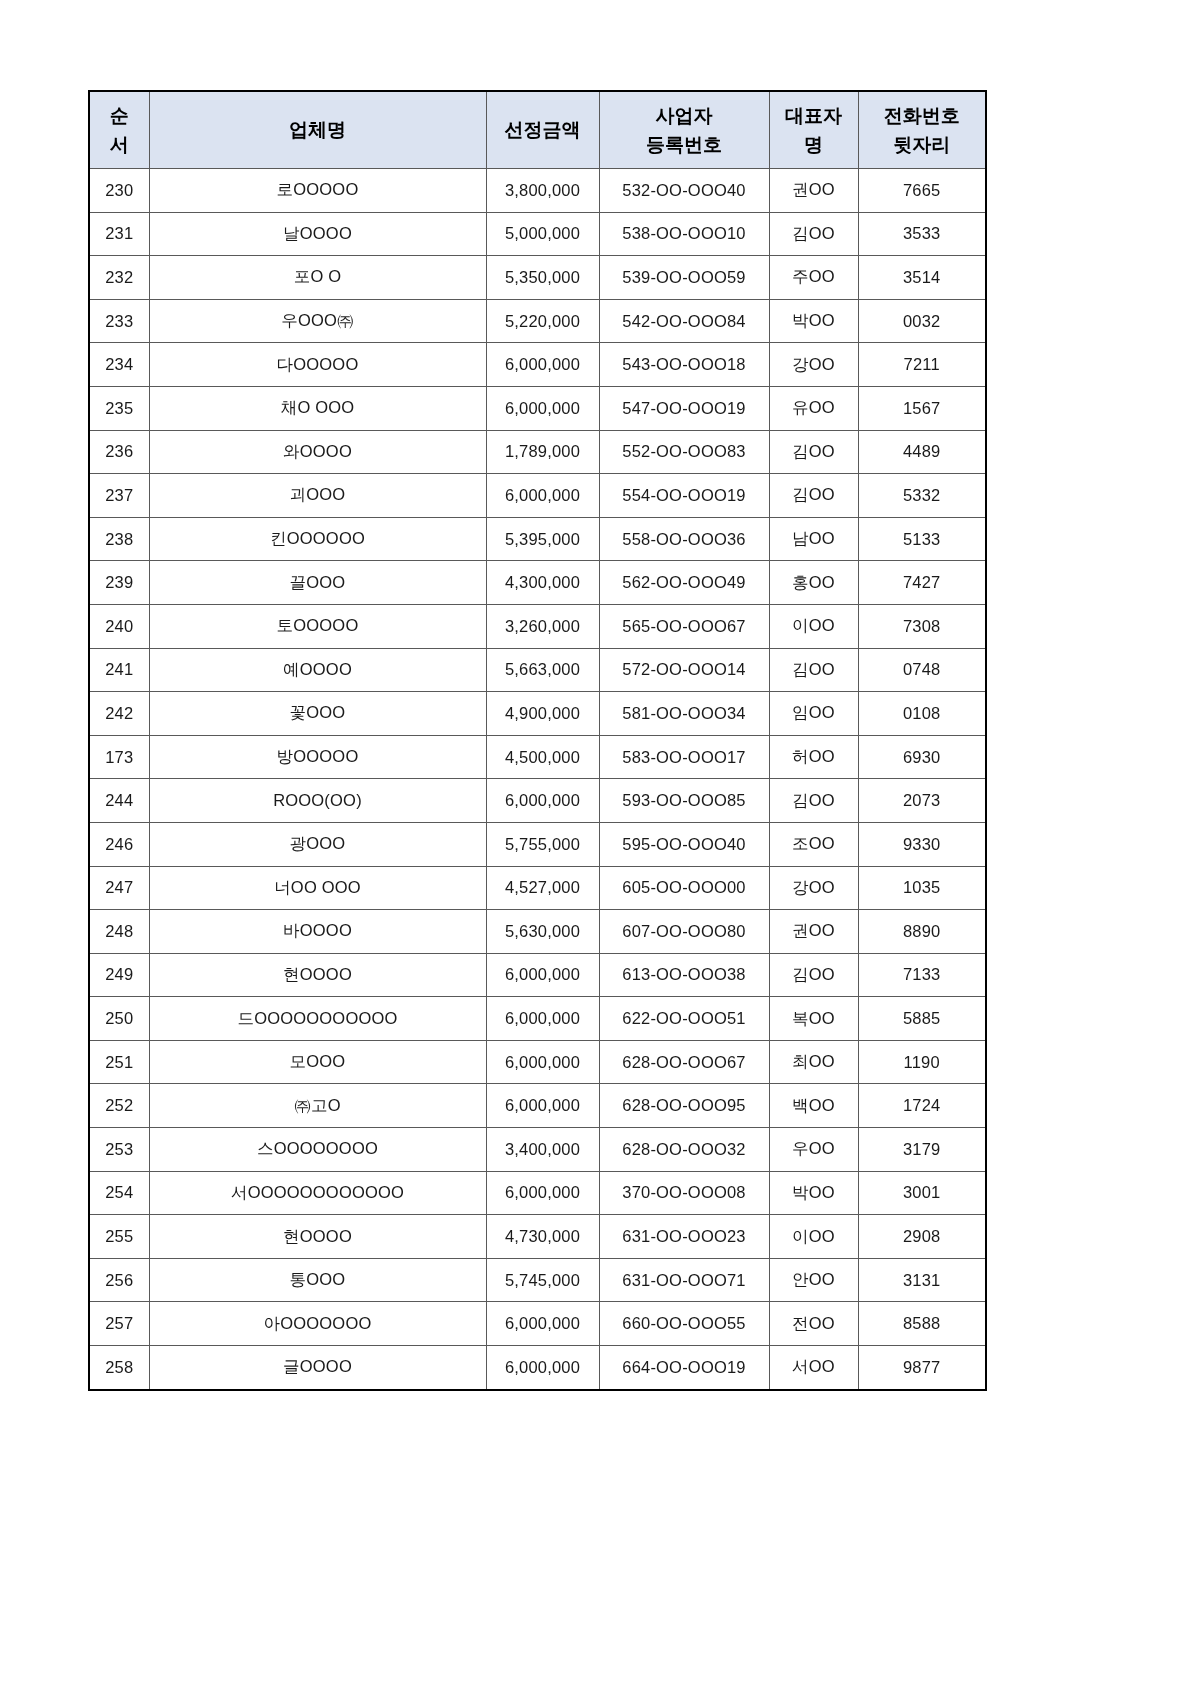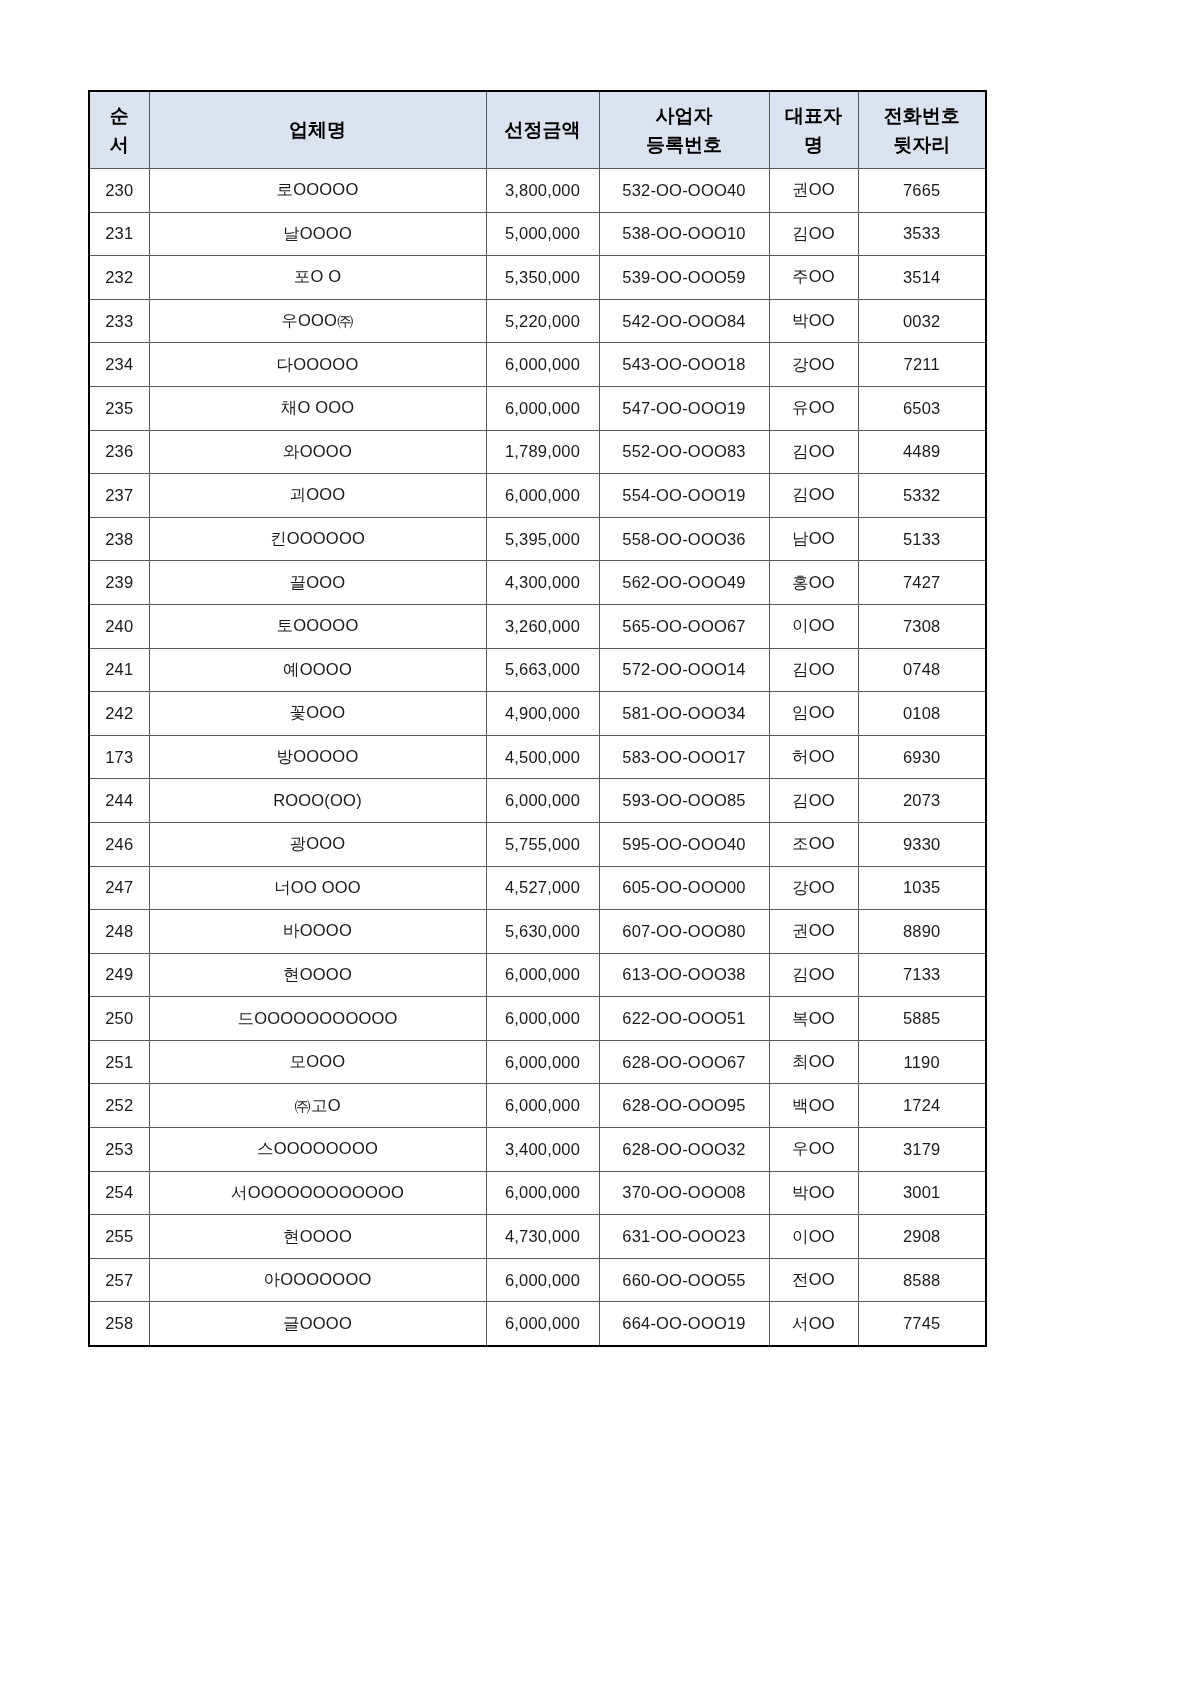--- a/index.html
+++ b/index.html
@@ -125,21 +125,21 @@
     <td>543-OO-OOO18</td>
     <td>강OO</td>
     <td>7211</td>
   </tr>
           <tr>
     <td>235</td>
     <td>채O OOO</td>
     <td>6,000,000</td>
     <td>547-OO-OOO19</td>
     <td>유OO</td>
-    <td>6503</td>
+    <td>1567</td>
   </tr>
           <tr>
     <td>236</td>
     <td>와OOOO</td>
     <td>1,789,000</td>
     <td>552-OO-OOO83</td>
     <td>김OO</td>
     <td>4489</td>
   </tr>
           <tr>
@@ -280,31 +280,39 @@
   </tr>
           <tr>
     <td>255</td>
     <td>현OOOO</td>
     <td>4,730,000</td>
     <td>631-OO-OOO23</td>
     <td>이OO</td>
     <td>2908</td>
   </tr>
           <tr>
+    <td>256</td>
+    <td>통OOO</td>
+    <td>5,745,000</td>
+    <td>631-OO-OOO71</td>
+    <td>안OO</td>
+    <td>3131</td>
+  </tr>
+          <tr>
     <td>257</td>
     <td>아OOOOOOO</td>
     <td>6,000,000</td>
     <td>660-OO-OOO55</td>
     <td>전OO</td>
     <td>8588</td>
   </tr>
           <tr>
     <td>258</td>
     <td>글OOOO</td>
     <td>6,000,000</td>
     <td>664-OO-OOO19</td>
     <td>서OO</td>
-    <td>7745</td>
+    <td>9877</td>
   </tr>
         </tbody>
     </table>
   </div>
 </div>
 
 </body></html>

